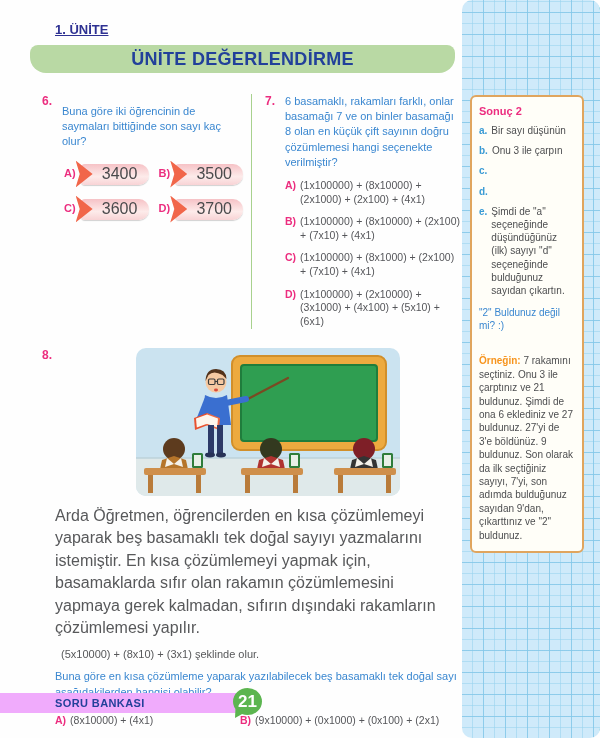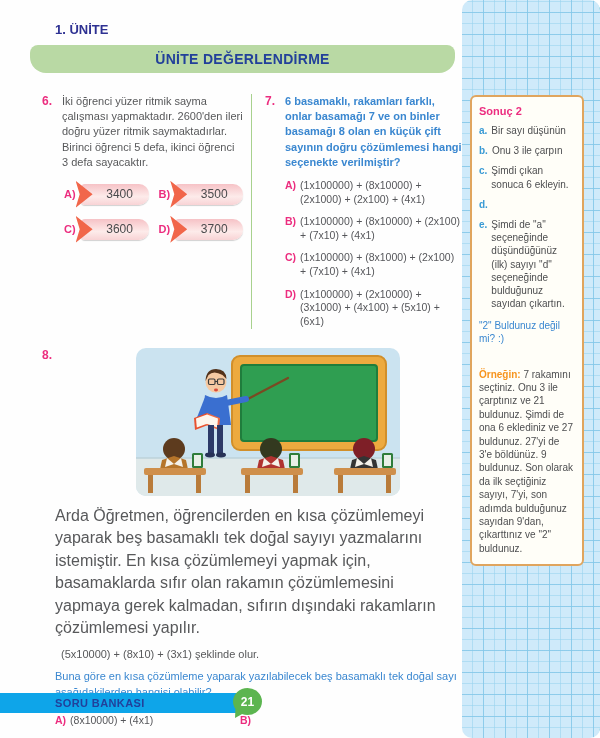--- a/index.html
+++ b/index.html
@@ -28,50 +28,50 @@
     padding:8px 7px 9px 7px;
   }
   .sidebar-box-title { color:#ec2d7f; font-weight:bold; font-size:11px; margin-bottom:2px; }
   .step { display:flex; gap:4px; margin-top:7px; font-size:10px; color:#4d4e50; line-height:1.32; }
   .step-letter { color:#3a9bd5; font-weight:bold; flex:0 0 auto; }
   .sidebar-note { margin-top:9px; font-size:10px; color:#3a87d0; line-height:1.32; }
   .sidebar-example { margin-top:22px; font-size:10px; color:#4d4e50; line-height:1.34; }
   .sidebar-example-label { color:#f7941d; font-weight:bold; }
 
   
-  .unit-label { position:absolute; left:55px; top:22px; color:#2e3192; font-weight:bold; font-size:13px; z-index:2; }
+  .unit-label { position:absolute; left:55px; top:22px; color:#2e3192; font-weight:bold; font-size:13px; z-index:2;text-decoration:underline; }
   .banner {
     position:absolute; left:30px; top:45px; width:425px; height:28px; z-index:2;
     background:#b9d9a4; border-radius:8px 8px 16px 16px;
     display:flex; align-items:center; justify-content:center;
-    color:#22409a; font-weight:bold; font-size:14px; letter-spacing:.3px;
+    color:#22409a; font-weight:bold; font-size:18px; letter-spacing:.3px;
   }
 
   
   .columns { position:absolute; left:42px; top:94px; width:420px; display:flex; z-index:2; }
   .col-left  { width:209px; padding-right:14px; }
   .col-right { width:211px; border-left:1px solid #a8d18e; padding-left:13px; }
 
   .q { display:flex; gap:6px; }
   .qnum { color:#ec2d7f; font-weight:bold; font-size:12px; flex:0 0 14px; }
   .qbody { flex:1; font-size:11px; color:#57585a; line-height:1.38; }
   .qtext { color:#57585a; }
   .qask  { color:#3a87d0; margin-top:10px; }
-  .qask7 { color:#3a87d0;font-weight:bold; }
+  .qask7 { color:#3a87d0; }
 
   
   .opt-grid { display:grid; grid-template-columns:1fr 1fr; gap:14px 10px; margin-top:14px; margin-left:2px; }
   .opt { display:flex; align-items:center; gap:5px; }
   .opt-letter { color:#ec2d7f; font-weight:bold; font-size:11px; }
   .ribbon {
     position:relative; width:68px; height:21px;
     background:linear-gradient(180deg,#f6c2c6 0%, #fdebea 60%, #f8d3d5 100%);
     border-radius:4px 10px 10px 4px;
     display:flex; align-items:center; justify-content:center;
-    font-size:12px; color:#4a4a4c; box-shadow:0 1px 1px rgba(0,0,0,.18);
+    font-size:16px; color:#4a4a4c; box-shadow:0 1px 1px rgba(0,0,0,.18);
     padding-left:10px;
   }
   .flag {
     position:absolute; left:-5px; top:-3px; width:17px; height:27px;
     background:#f1664a; clip-path:polygon(0 0, 100% 50%, 0 100%, 24% 50%);
   }
 
   
   .fopt { display:flex; gap:4px; margin-top:9px; font-size:10.5px; color:#55565a; line-height:1.3; }
   .fopt-letter { color:#ec2d7f; font-weight:bold; flex:0 0 auto; }
@@ -84,29 +84,29 @@
   .q8-example { margin-left:13px; margin-top:8px; font-size:11px; color:#57585a; }
   .q8-example-label { color:#ec2d7f; }
   .q8-formula { margin-left:19px; margin-top:9px; font-size:11px; color:#57585a; }
   .q8-ask { margin-left:13px; margin-top:9px; font-size:11px; color:#3a87d0; line-height:1.4; }
   .q8-opts { margin-left:13px; margin-top:6px; display:grid; grid-template-columns:175px 1fr; column-gap:10px; }
   .q8-opts .fopt { margin-top:8px; }
 
   
   .footer-bar {
     position:absolute; left:0; top:693px; width:252px; height:20px; z-index:2;
-    background:#0ea5e9; border-radius:0 5px 5px 0;
+    background:#f0abfc; border-radius:0 5px 5px 0;
     display:flex; align-items:center;
   }
   .footer-label { padding-left:55px; color:#22409a; font-weight:bold; font-size:11px; letter-spacing:.4px; }
   .page-badge {
     position:absolute; left:233px; top:688px; width:29px; height:27px; z-index:3;
     background:#5cb550; border-radius:50%;
     display:flex; align-items:center; justify-content:center;
-    color:#ffffff; font-weight:bold; font-size:12px;
+    color:#ffffff; font-weight:bold; font-size:17px;
   }
   .page-badge::after {
     content:""; position:absolute; left:2px; bottom:-3px; width:9px; height:9px;
     background:#5cb550; clip-path:polygon(0 100%, 5% 0, 100% 45%);
   }
 </style>
 </head>
 <body>
 
 <div class="page">
@@ -120,21 +120,20 @@
       <div class="step">
         <span class="step-letter">a.</span>
         <span>Bir sayı düşünün</span>
       </div>
       <div class="step">
         <span class="step-letter">b.</span>
         <span>Onu 3 ile çarpın</span>
       </div>
       <div class="step">
         <span class="step-letter">c.</span>
-        <span>Şimdi çıkan sonuca 6 ekleyin.</span>
       </div>
       <div class="step">
         <span class="step-letter">d.</span>
       </div>
       <div class="step">
         <span class="step-letter">e.</span>
         <span>Şimdi de "a" seçeneğinde düşündüğünüz (ilk) sayıyı "d" seçeneğinde bulduğunuz sayıdan çıkartın.</span>
       </div>
 
       <div class="sidebar-note">"2" Buldunuz değil mi? :)</div>
@@ -150,21 +149,21 @@
   <div class="banner">
     <span>ÜNİTE DEĞERLENDİRME</span>
   </div>
 
   <div class="columns">
 
     <div class="col-left">
       <div class="q">
         <div class="qnum">6.</div>
         <div class="qbody">
-          <div class="qtext">İki öğrenci yüzer ritmik sayma çalışması yapmaktadır. 2600'den ileri doğru yüzer ritmik saymaktadırlar. Birinci öğrenci 5 defa, ikinci öğrenci 3 defa sayacaktır.</div>
+          <div class="qask">Buna göre iki öğrencinin de saymaları bittiğinde son sayı kaç olur?</div>
           <div class="opt-grid">
             <div class="opt">
               <span class="opt-letter">A)</span>
               <span class="ribbon">
                   <i class="flag"></i>
                   <span>3400</span>
                 </span>
             </div>
             <div class="opt">
               <span class="opt-letter">B)</span>
@@ -301,20 +300,21 @@
 
     <div class="q8-ask">Buna göre en kısa çözümleme yaparak yazılabilecek beş basamaklı tek doğal sayı aşağıdakilerden hangisi olabilir?</div>
 
     <div class="q8-opts">
       <div class="fopt">
         <span class="fopt-letter">A)</span>
         <span>(8x10000) + (4x1)</span>
       </div>
       <div class="fopt">
         <span class="fopt-letter">B)</span>
+        <span>(9x10000) + (0x1000) + (0x100) + (2x1)</span>
       </div>
       <div class="fopt">
         <span class="fopt-letter">C)</span>
         <span>(7x10000) + (1x1)</span>
       </div>
       <div class="fopt">
         <span class="fopt-letter">D)</span>
         <span>(9x10000)</span>
       </div>
     </div>

